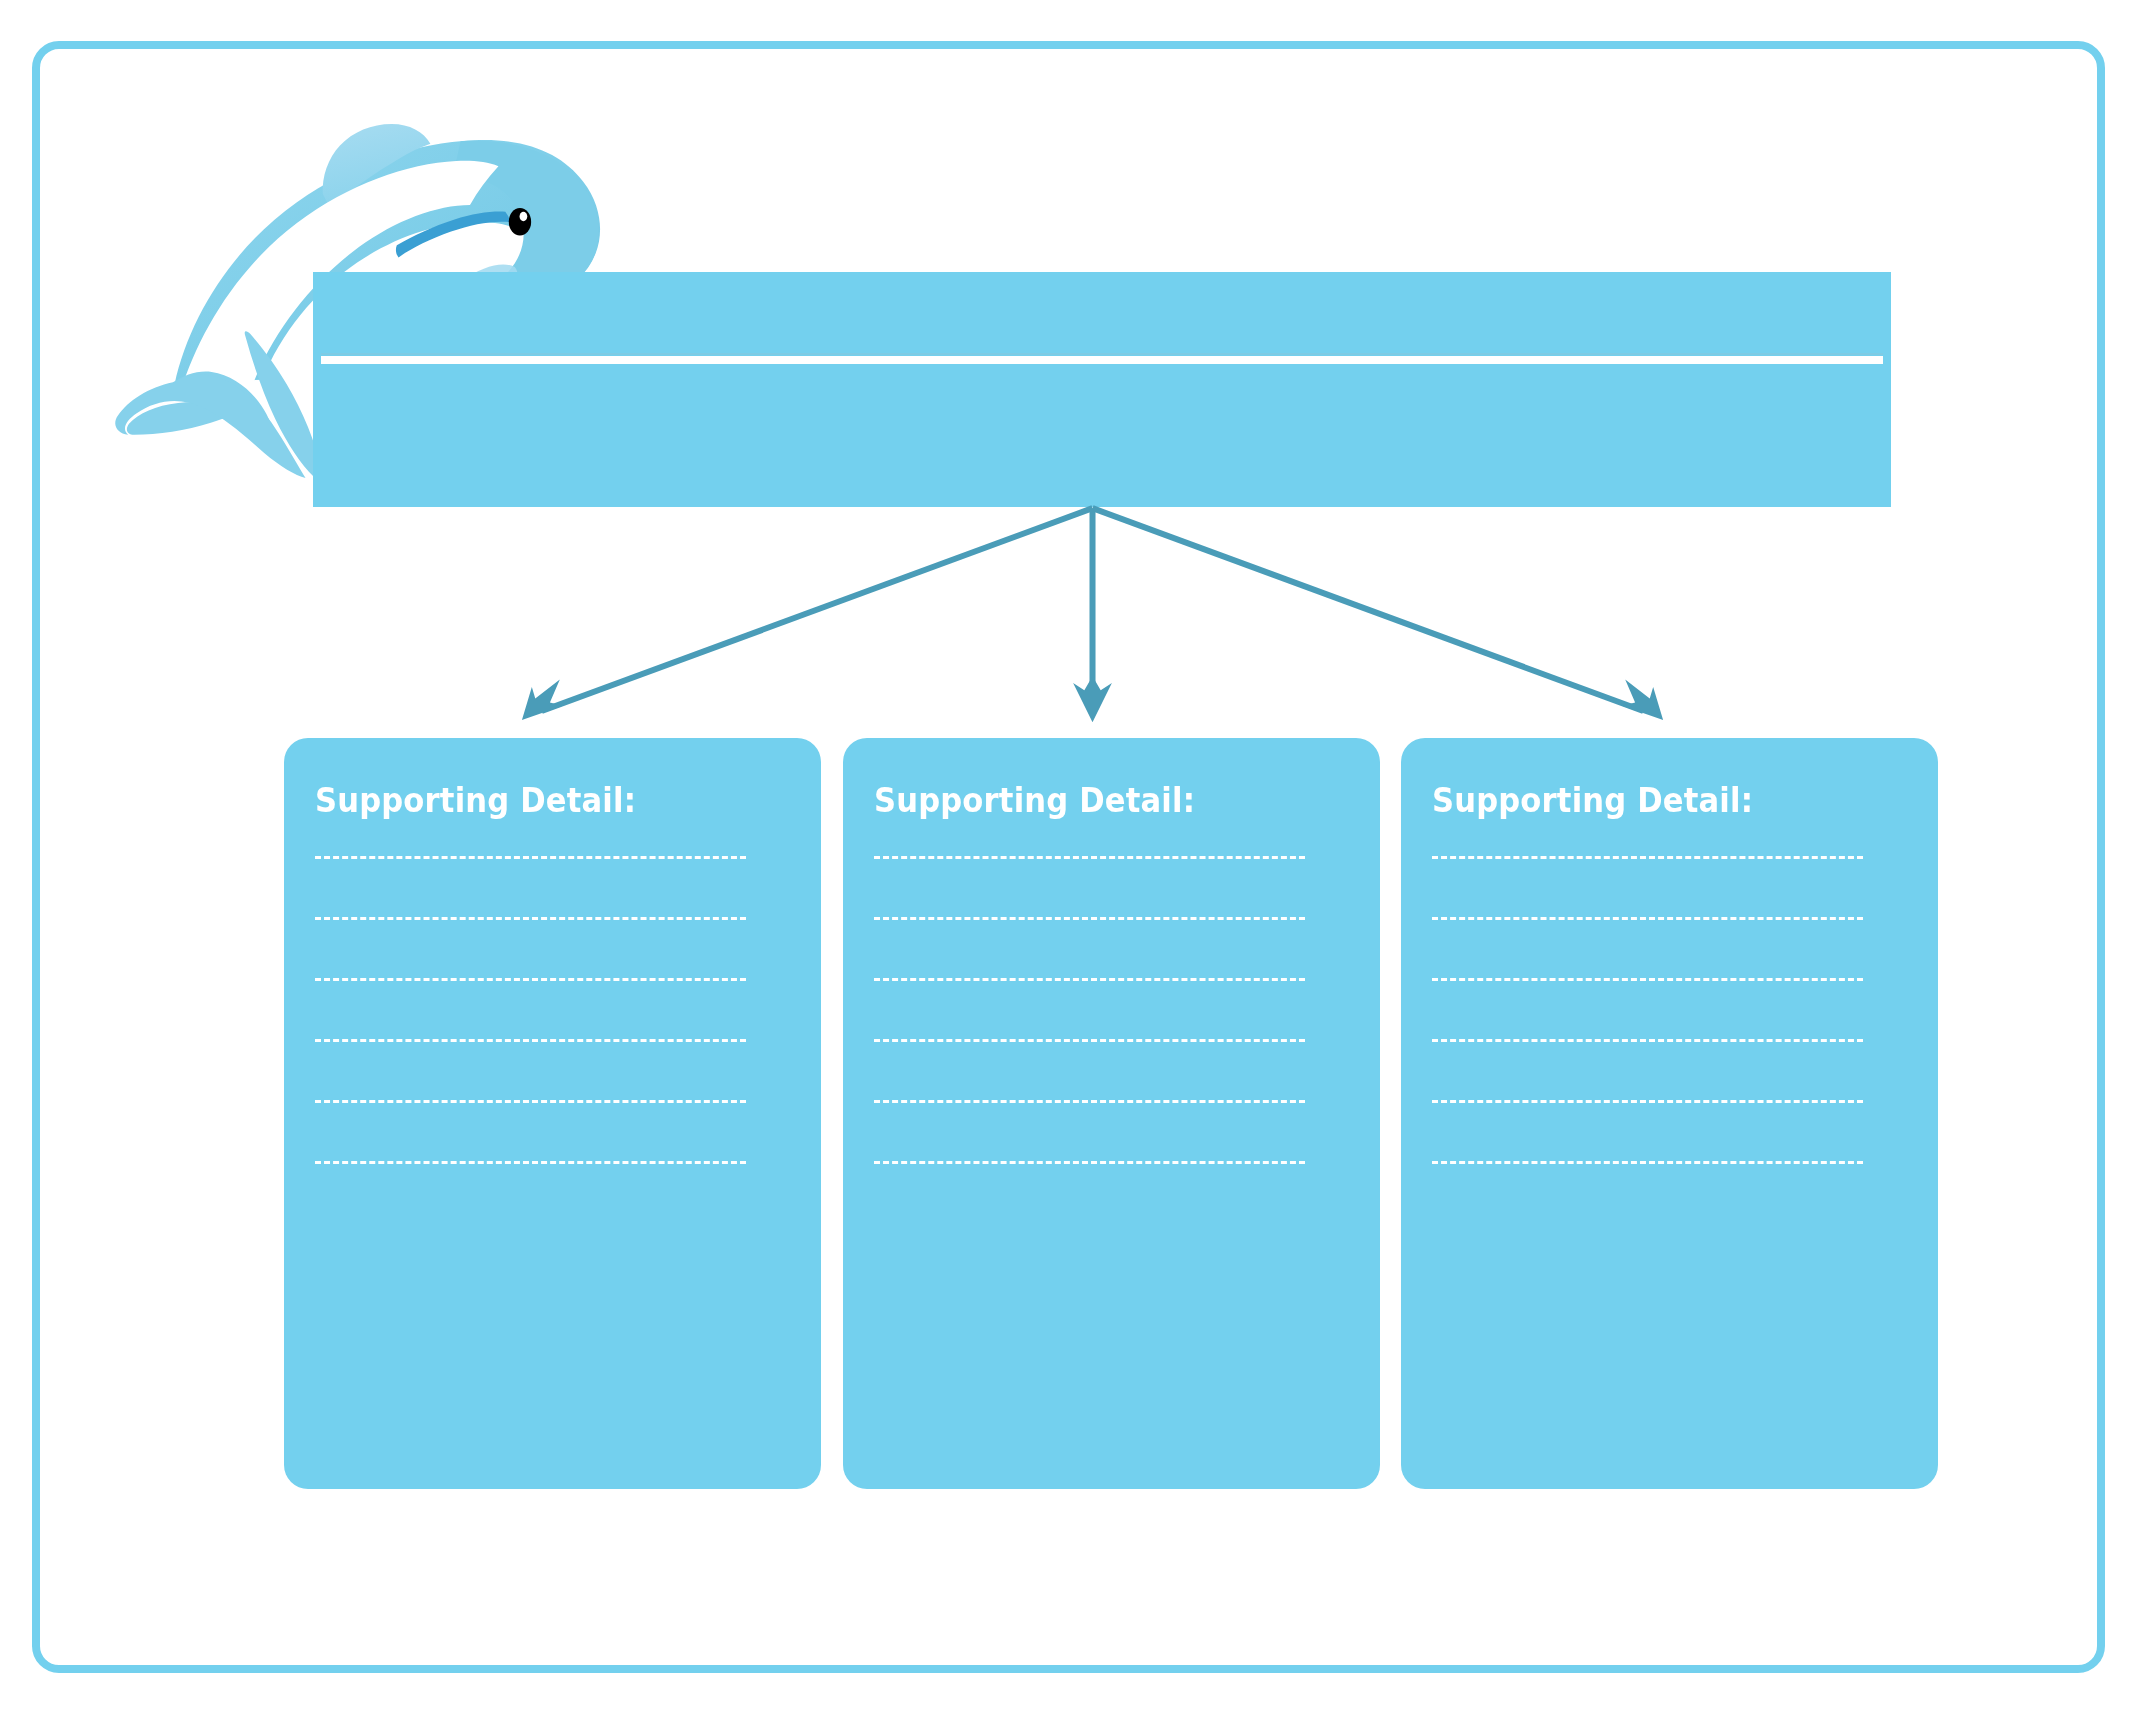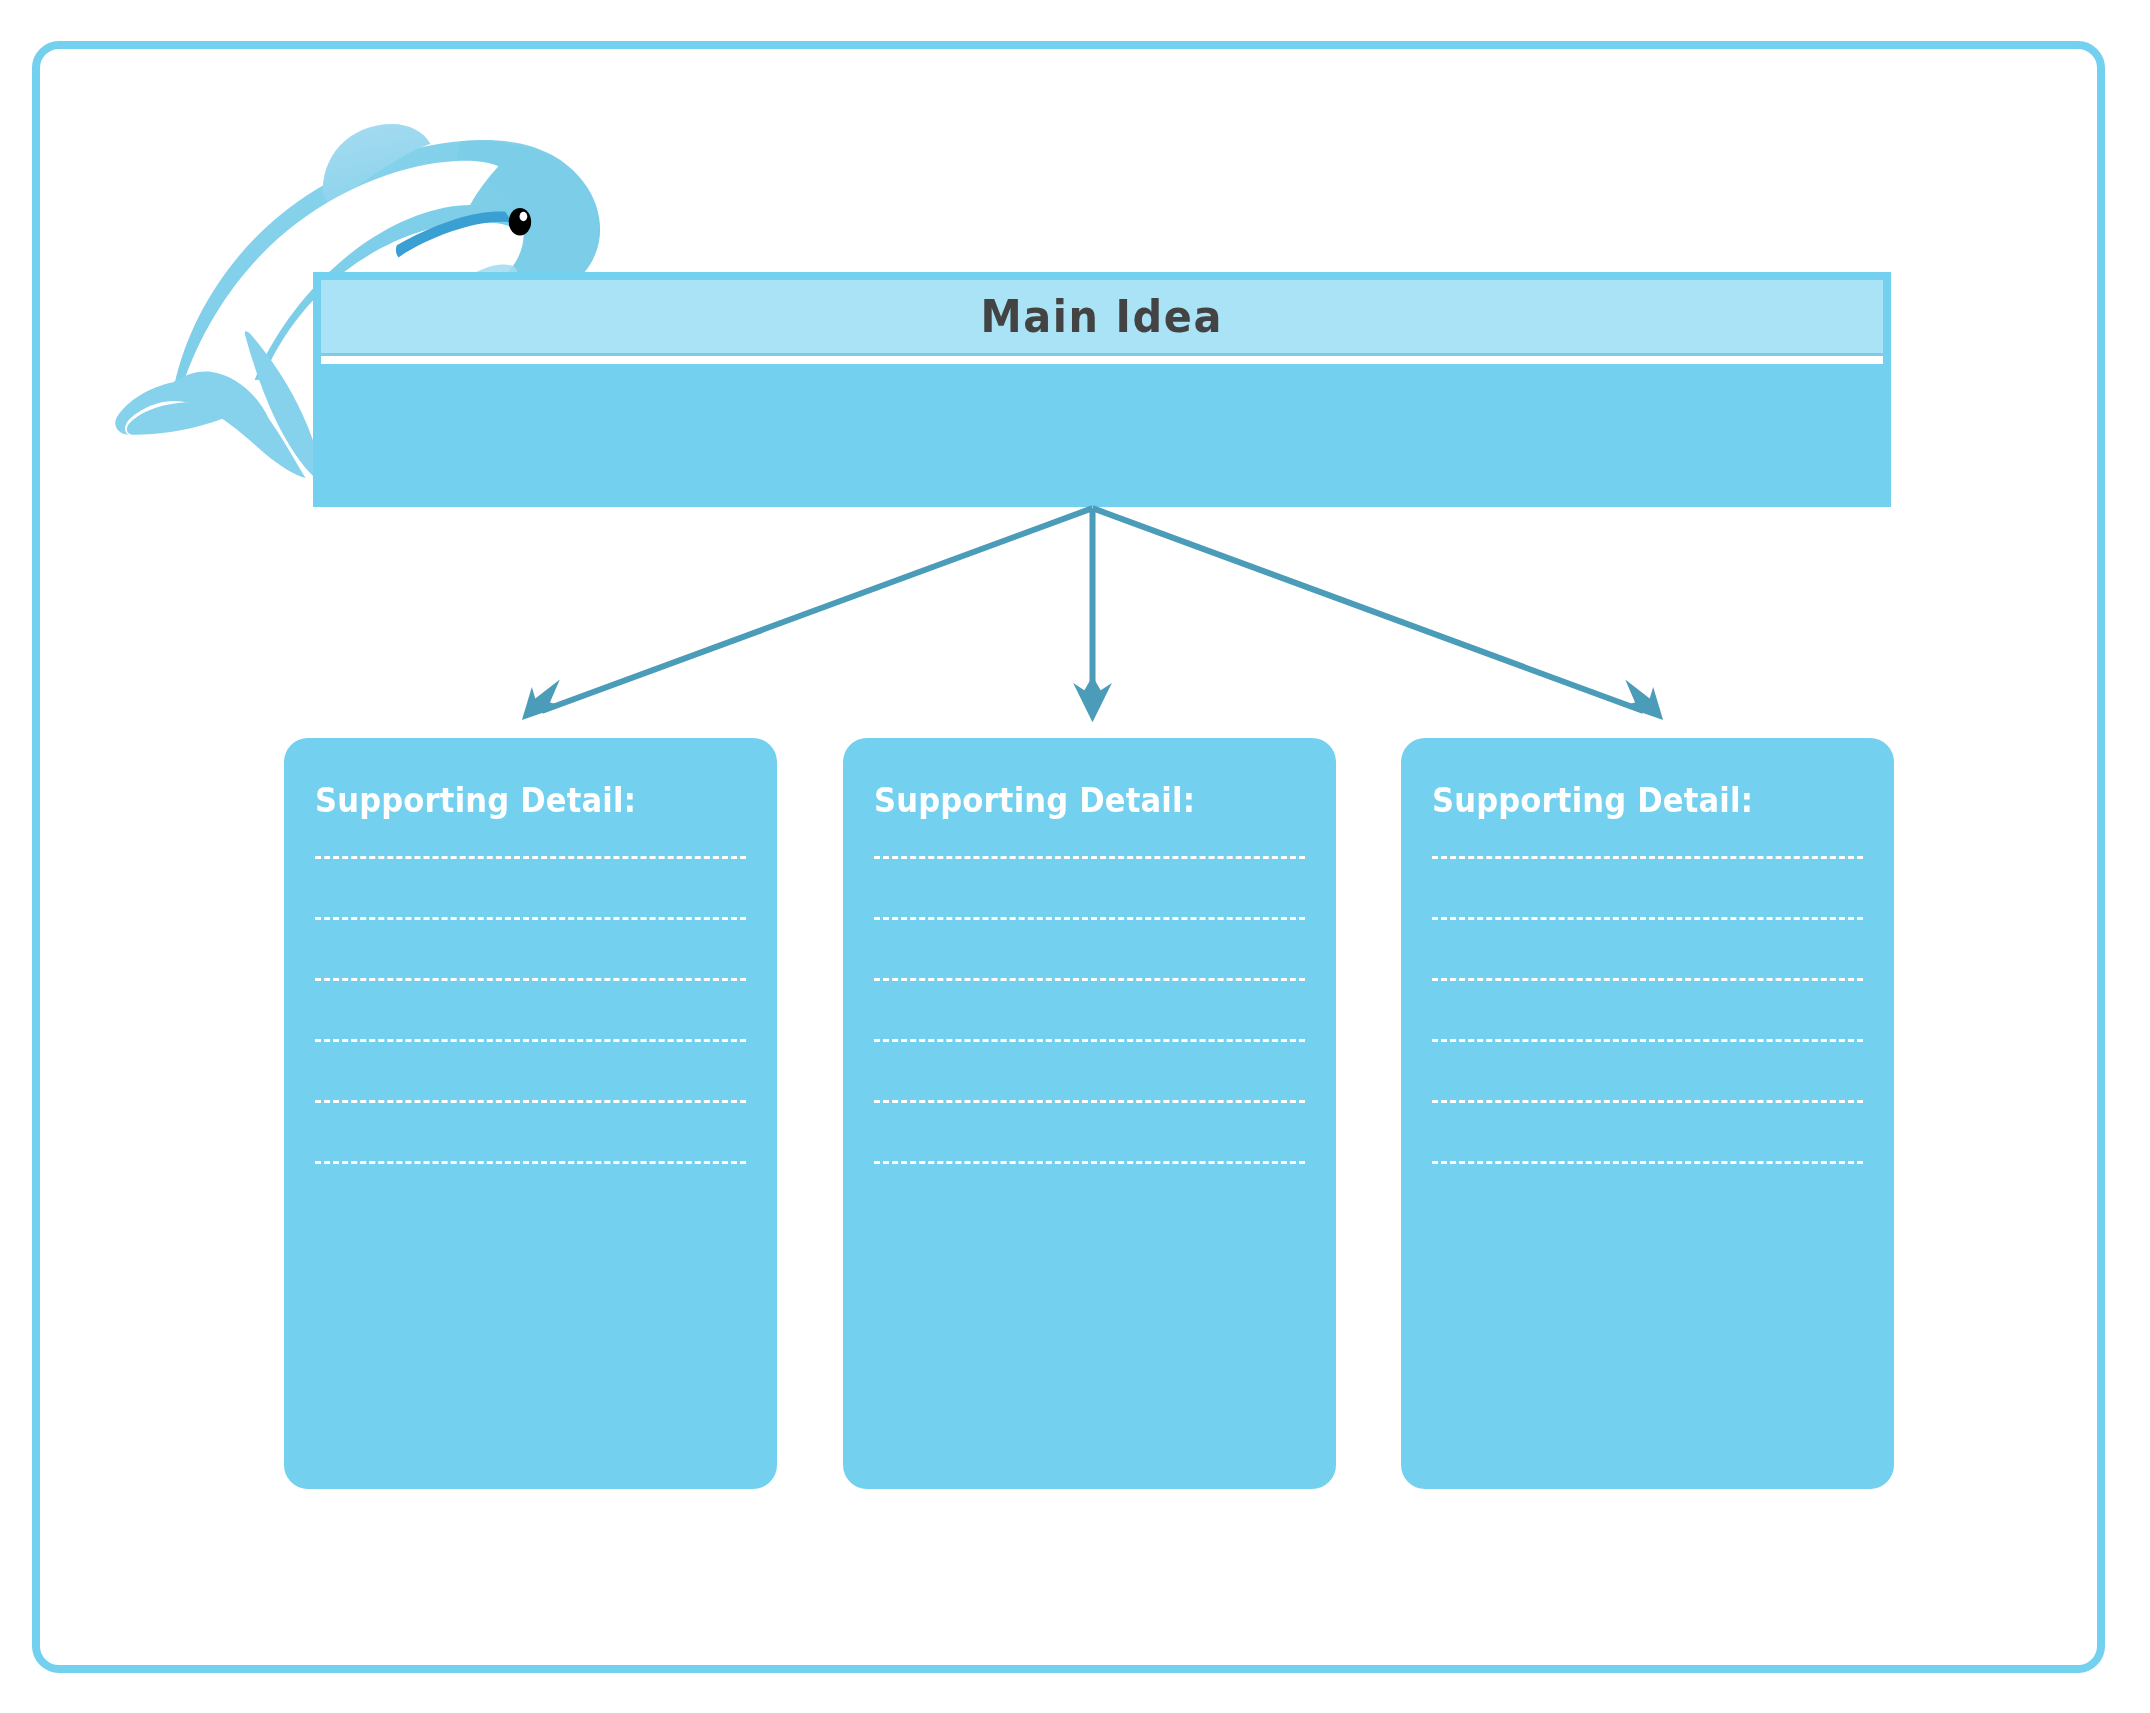--- a/index.html
+++ b/index.html
@@ -92,21 +92,21 @@
     top: 0;
     width: 2151px;
     height: 1714px;
     pointer-events: none;
   }
 
   
   .detail-box {
     position: absolute;
     top: 738px;
-    width: 493px;
+    width: 537px;
     height: 751px;
     background: #73D0EE;
     border-radius: 24px;
     box-sizing: border-box;
   }
   #detail-box-1 { left: 284px; }
   #detail-box-2 { left: 843px; }
   #detail-box-3 { left: 1401px; }
 
   .detail-label {
@@ -281,23 +281,20 @@
              C 248 752 194 758 148 790
              C 124 806 112 826 128 840
              C 102 836 90 816 104 796
              C 128 760 176 730 232 718 Z" fill="#86D1EB"></path>
 
     <ellipse cx="1038" cy="345" rx="26" ry="32" fill="#000000"></ellipse>
     <ellipse cx="1046" cy="333" rx="9" ry="11" fill="#ffffff"></ellipse>
   </svg>
 
   <div id="main-idea-box">
-    <div id="main-idea-header">
-      <span id="main-idea-title">Main Idea</span>
-    </div>
     <div id="main-idea-header-underline"></div>
     <div id="main-idea-gap"></div>
     <div id="main-idea-body"></div>
   </div>
 
   <svg id="arrow-layer" viewBox="0 0 4995 3980" xmlns="http://www.w3.org/2000/svg">
 
     <g>
       <line x1="2537" y1="1180" x2="1258" y2="1651" stroke="#4A9CB8" stroke-width="14"></line>
       <path d="M 1212 1672 L 1307 1639 L 1277 1631 L 1300 1578

